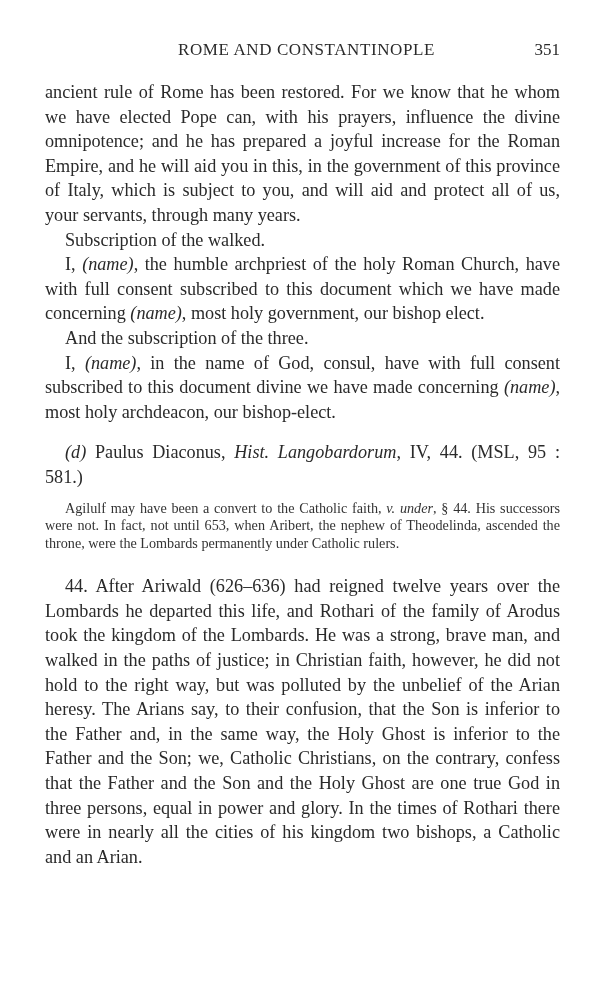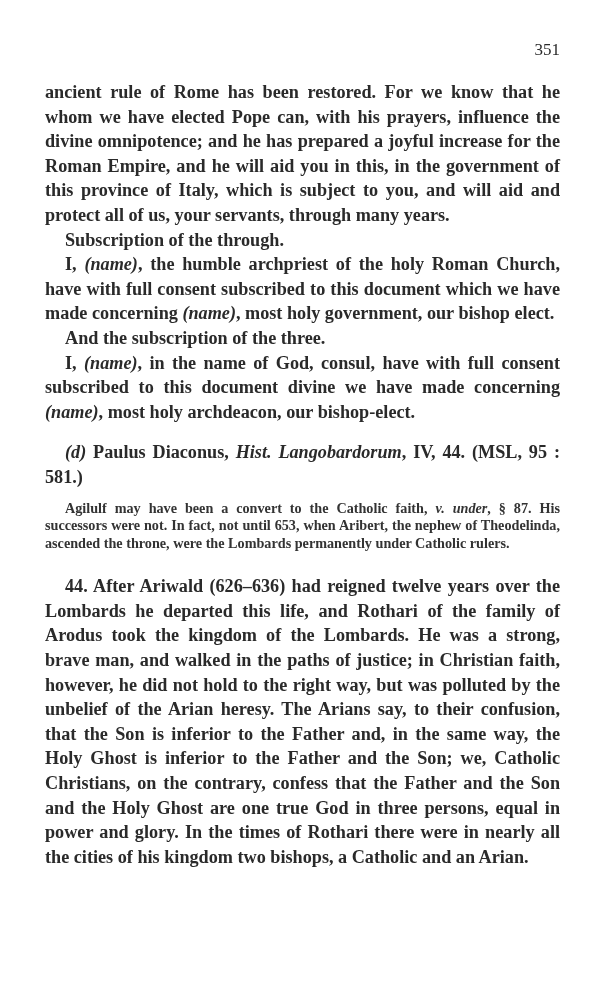--- a/index.html
+++ b/index.html
@@ -3,41 +3,42 @@
 <meta charset="utf-8">
 <style>
   html, body { margin:0; padding:0; background:#ffffff; }
   body { width:607px; height:992px; position:relative; overflow:hidden;
          font-family:"Liberation Serif","DejaVu Serif",serif; color:#2a2a2a; }
   .header { position:absolute; top:38px; left:45px; width:515px; height:24px; }
   .running-title { position:absolute; left:0; right:0; text-align:center;
          font-size:17px; letter-spacing:0.6px; top:2px; padding-left:8px; }
   .page-num { position:absolute; right:0; top:2px; font-size:17px; }
   .body { position:absolute; left:45px; width:515px; font-size:18.2px; line-height:24.6px;
-          text-align:justify;font-weight:bold; }
+          text-align:justify; }
   .p { margin:0; }
   .indent { text-indent:20px; }
   .source { margin-top:16px; text-indent:20px; }
   .note { margin-top:10px; margin-bottom:22px; font-size:14.2px; line-height:17.6px; text-indent:20px; color:#333; }
   .i { font-style:italic; }
 </style>
 </head>
 <body>
 
 <div class="header">
+  <div class="running-title">ROME AND CONSTANTINOPLE</div>
   <div class="page-num">351</div>
 </div>
 
 <div class="body" style="top:80px;">
   <p class="p">ancient rule of Rome has been restored. For we know that he whom we have elected Pope can, with his prayers, influence the divine omnipotence; and he has prepared a joyful increase for the Roman Empire, and he will aid you in this, in the government of this province of Italy, which is subject to you, and will aid and protect all of us, your servants, through many years.</p>
 
-  <p class="p indent">Subscription of the through.</p>
+  <p class="p indent">Subscription of the walked.</p>
   <p class="p indent"><span>I, </span><span class="i">(name)</span><span>, the humble archpriest of the holy Roman Church, have with full consent subscribed to this document which we have made concerning </span><span class="i">(name)</span><span>, most holy government, our bishop elect.</span></p>
 
   <p class="p indent">And the subscription of the three.</p>
   <p class="p indent"><span>I, </span><span class="i">(name)</span><span>, in the name of God, consul, have with full consent subscribed to this document divine we have made concerning </span><span class="i">(name)</span><span>, most holy archdeacon, our bishop-elect.</span></p>
 
   <p class="p source"><span class="i">(d)</span><span> Paulus Diaconus, </span><span class="i">Hist. Langobardorum</span><span>, IV, 44. (MSL, 95 : 581.)</span></p>
 
-  <p class="p note"><span>Agilulf may have been a convert to the Catholic faith, </span><span class="i">v. under</span><span>, § 87. His successors were not. In fact, not until 653, when Aribert, the nephew of Theodelinda, ascended the throne, were the Lombards permanently under Catholic rulers.</span></p>
+  <p class="p note"><span>Agilulf may have been a convert to the Catholic faith, </span><span class="i">v. under</span><span>, § 44. His successors were not. In fact, not until 653, when Aribert, the nephew of Theodelinda, ascended the throne, were the Lombards permanently under Catholic rulers.</span></p>
 
   <p class="p indent">44. After Ariwald (626–636) had reigned twelve years over the Lombards he departed this life, and Rothari of the family of Arodus took the kingdom of the Lombards. He was a strong, brave man, and walked in the paths of justice; in Christian faith, however, he did not hold to the right way, but was polluted by the unbelief of the Arian heresy. The Arians say, to their confusion, that the Son is inferior to the Father and, in the same way, the Holy Ghost is inferior to the Father and the Son; we, Catholic Christians, on the contrary, confess that the Father and the Son and the Holy Ghost are one true God in three persons, equal in power and glory. In the times of Rothari there were in nearly all the cities of his kingdom two bishops, a Catholic and an Arian.</p>
 </div>
 
 </body></html>

